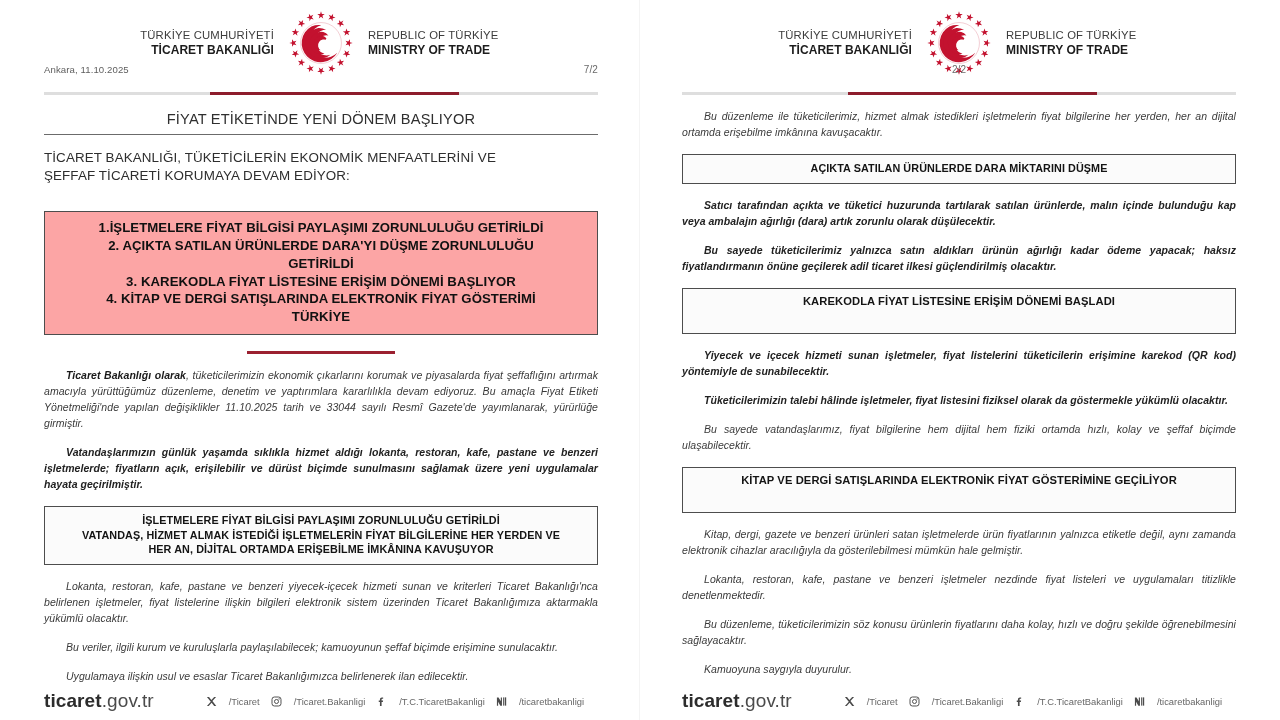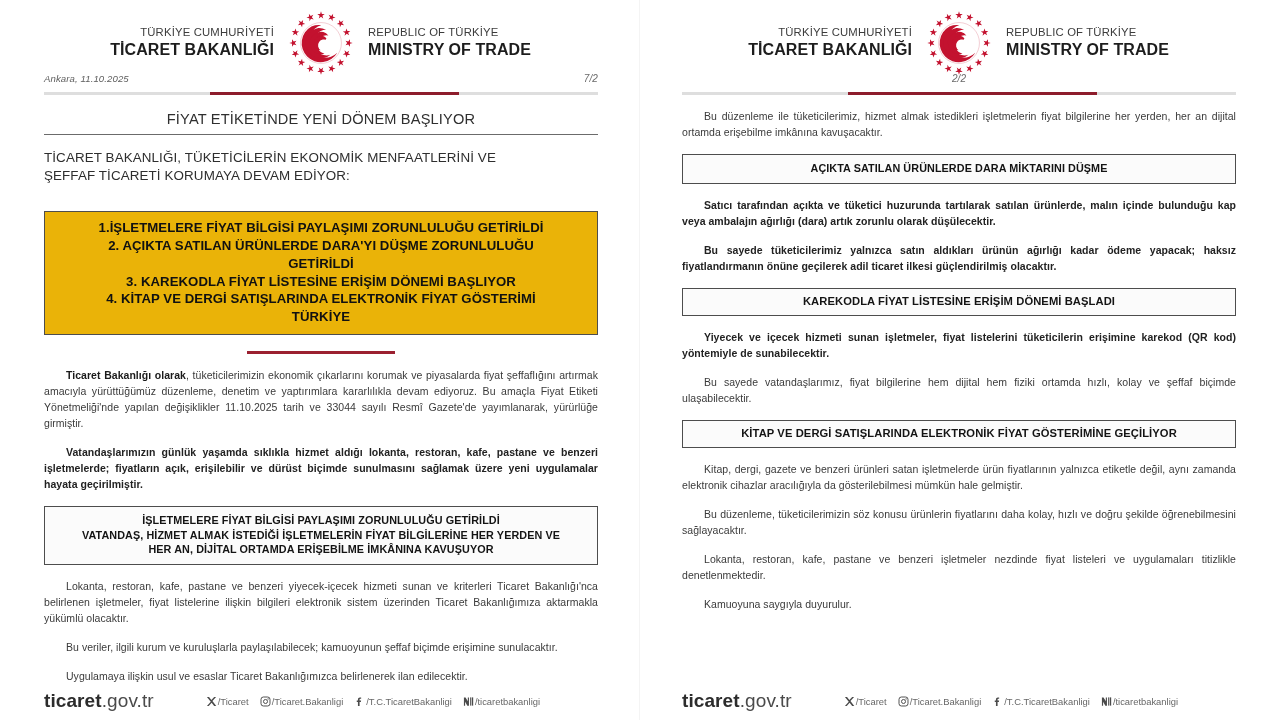--- a/index.html
+++ b/index.html
@@ -48,43 +48,42 @@
   }
   .mast-tr { text-align: right; width: 200px; }
   .mast-en { text-align: left;  width: 200px; }
   .mast-line1 {
     font-size: 11.3px;
     letter-spacing: .015em;
     color: #3c3c3c;
     font-weight: 400;
   }
   .mast-line2 {
-    font-size: 16px;
+    font-size: 12px;
     letter-spacing: .004em;
     color: #1d1d1d;
     font-weight: 700;
   }
 
   .emblem {
     width: 66px; height: 66px;
     margin: 0 14px;
     flex: none;
   }
 
   
   .daterow {
     display: flex;
     align-items: flex-end;
     justify-content: space-between;
     font-size: 9.6px;
     color: #5e5e5e;
     letter-spacing: .01em;
-    padding-bottom: 8px;
+    padding-bottom: 17px;
     height: 18px;
-    font-style: italic;
   }
   .daterow.only-page { justify-content: center; }
   .pageno { font-size: 10px; color: #6a6a6a; }
 
   .rule {
     height: 3px;
     width: 100%;
     background: linear-gradient(to right,
         #dedede 0%, #dedede 30%,
         #8d1d2c 30%, #8d1d2c 75%,
@@ -111,21 +110,21 @@
     color: #2e2e2e;
     font-weight: 400;
     margin-bottom: 26px;
   }
 
   
   .box {
     border: 1.4px solid #4d4d4d;
     padding: 7px 10px 8px;
     text-align: center;
-    background: #eab308;
+    background: #fca5a5;
   }
   .box-list {
     font-weight: 700;
     font-size: 13.2px;
     line-height: 1.36;
     letter-spacing: .004em;
     color: #111;
   }
   .box-list div { margin: 0; }
 
@@ -138,40 +137,41 @@
 
   
   p.body {
     font-size: 10.5px;
     line-height: 1.52;
     color: #3a3a3a;
     text-align: justify;
     margin: 0 0 13px 0;
     text-indent: 22px;
     letter-spacing: .004em;
+    font-style: italic;
   }
   p.body.bold {
     font-weight: 700;
     color: #222;
   }
   p.body .lead { font-weight: 700; color: #1a1a1a; }
 
   .callout {
     border: 1.4px solid #4d4d4d;
     background: #fbfbfb;
     padding: 6px 10px 7px;
     text-align: center;
     font-weight: 700;
     font-size: 10.8px;
     line-height: 1.38;
     letter-spacing: .008em;
     color: #141414;
     margin: 4px 0 14px;
   }
-  .callout.single { padding: 5px 10px 6px; font-size: 11.2px; }
+  .callout.single { padding: 5px 10px 24px; font-size: 11.2px; }
 
   
   .footer {
     position: absolute;
     left: 44px; right: 42px;
     bottom: 8px;
     display: flex;
     align-items: center;
     font-size: 10px;
     color: #6d6d6d;
@@ -181,21 +181,21 @@
   .brand b { font-weight: 700; color: #2c2c2c; }
   .socials {
     display: flex;
     align-items: center;
     gap: 11px;
     margin-left: 52px;
     font-size: 9.4px;
     color: #676767;
     white-space: nowrap;
   }
-  .social { display: flex; align-items: center; gap: 1px; }
+  .social { display: flex; align-items: center; gap: 12px; }
   .sicon {
     display: inline-flex;
     align-items: center;
     justify-content: center;
     width: 11px; height: 11px;
     color: #4b4b4b;
   }
   .sicon svg { display: block; }
 </style>
 </head>
@@ -393,29 +393,30 @@
     </div>
 
     <p class="body bold">Satıcı tarafından açıkta ve tüketici huzurunda tartılarak satılan ürünlerde, malın içinde bulunduğu kap veya ambalajın ağırlığı (dara) artık zorunlu olarak düşülecektir.</p>
     <p class="body bold">Bu sayede tüketicilerimiz yalnızca satın aldıkları ürünün ağırlığı kadar ödeme yapacak; haksız fiyatlandırmanın önüne geçilerek adil ticaret ilkesi güçlendirilmiş olacaktır.</p>
 
     <div class="callout single">
       <div>KAREKODLA FİYAT LİSTESİNE ERİŞİM DÖNEMİ BAŞLADI</div>
     </div>
 
     <p class="body bold">Yiyecek ve içecek hizmeti sunan işletmeler, fiyat listelerini tüketicilerin erişimine karekod (QR kod) yöntemiyle de sunabilecektir.</p>
+    <p class="body bold">Tüketicilerimizin talebi hâlinde işletmeler, fiyat listesini fiziksel olarak da göstermekle yükümlü olacaktır.</p>
     <p class="body">Bu sayede vatandaşlarımız, fiyat bilgilerine hem dijital hem fiziki ortamda hızlı, kolay ve şeffaf biçimde ulaşabilecektir.</p>
 
     <div class="callout single">
       <div>KİTAP VE DERGİ SATIŞLARINDA ELEKTRONİK FİYAT GÖSTERİMİNE GEÇİLİYOR</div>
     </div>
 
     <p class="body">Kitap, dergi, gazete ve benzeri ürünleri satan işletmelerde ürün fiyatlarının yalnızca etiketle değil, aynı zamanda elektronik cihazlar aracılığıyla da gösterilebilmesi mümkün hale gelmiştir.</p>
+    <p class="body">Lokanta, restoran, kafe, pastane ve benzeri işletmeler nezdinde fiyat listeleri ve uygulamaları titizlikle denetlenmektedir.</p>
     <p class="body">Bu düzenleme, tüketicilerimizin söz konusu ürünlerin fiyatlarını daha kolay, hızlı ve doğru şekilde öğrenebilmesini sağlayacaktır.</p>
-    <p class="body">Lokanta, restoran, kafe, pastane ve benzeri işletmeler nezdinde fiyat listeleri ve uygulamaları titizlikle denetlenmektedir.</p>
     <p class="body">Kamuoyuna saygıyla duyurulur.</p>
 
     <div class="footer">
       <div class="brand"><b>ticaret</b><span>.gov.tr</span></div>
       <div class="socials">
         <span class="social">
           <span class="sicon">
             <svg viewBox="0 0 24 24" width="11" height="11">
                 <path fill="currentColor" d="M2 2h4.6l5.1 6.9L17.8 2H22l-7.9 9.1L22.4 22h-4.6l-5.5-7.4L6 22H2l8.4-9.7L2 2z"></path>
               </svg>

